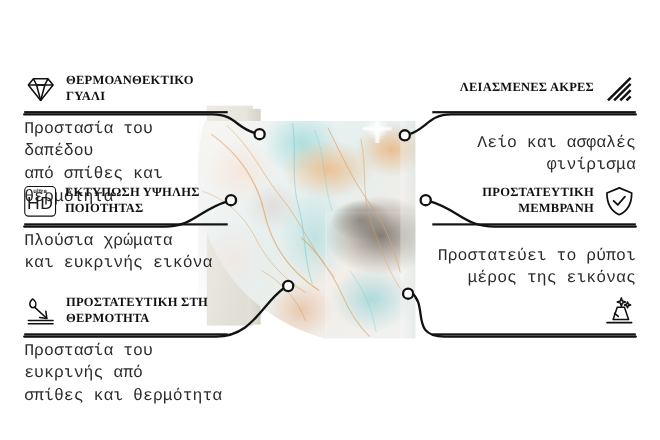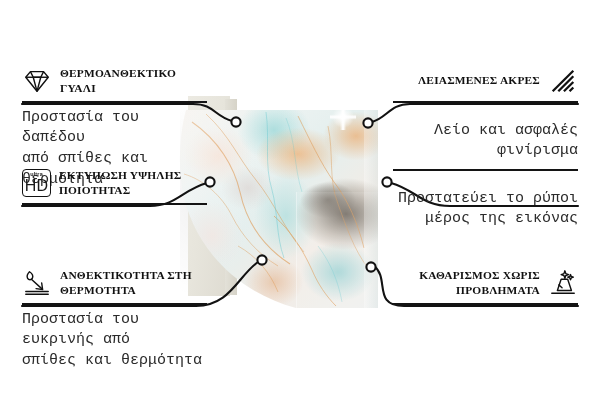--- a/index.html
+++ b/index.html
@@ -198,34 +198,36 @@
   <div class="feat left" id="f-print">
     <div class="head">
       <div class="icon hd">
         <span class="u">ultra</span>
         <span class="h">HD</span>
       </div>
       <div class="title">ΕΚΤΥΠΩΣΗ ΥΨΗΛΗΣ
 ΠΟΙΟΤΗΤΑΣ</div>
     </div>
     <div class="rule"></div>
+    <div class="desc">Πλούσια χρώματα
+και ευκρινής εικόνα</div>
   </div>
 
   <div class="feat left" id="f-heatres">
     <div class="head">
       <svg class="icon" viewBox="0 0 32 32">
         <g fill="none" stroke="#111" stroke-width="1.5" stroke-linecap="round" stroke-linejoin="round">
           <path d="M8 4 C11 6 12 9 11 11 C10 13 7 13 6 11 C5 9 6 6 8 4 Z"></path>
           <path d="M10 12 L21 22"></path>
           <path d="M15 22 L22 23 L21 16"></path>
           <path d="M4 25 L28 25"></path>
           <path d="M4 28 L28 28"></path>
         </g>
       </svg>
-      <div class="title">ΑΝΘΕΚΤΙΚΟΤΗΤΑ
+      <div class="title">ΠΡΟΣΤΑΤΕΥΤΙΚΗ
 ΣΤΗ ΘΕΡΜΟΤΗΤΑ</div>
     </div>
     <div class="rule"></div>
     <div class="desc">Προστασία του ευκρινής από
 σπίθες και θερμότητα</div>
   </div>
 
   <div class="feat right" id="f-edges">
     <div class="head">
       <div class="title">ΛΕΙΑΣΜΕΝΕΣ
@@ -237,29 +239,37 @@
           <path d="M17 27 L27 17"></path>
           <path d="M23 27 L27 23"></path>
         </g>
       </svg>
     </div>
     <div class="rule"></div>
     <div class="desc">Λείο και ασφαλές φινίρισμα</div>
   </div>
 
   <div class="feat right" id="f-membrane">
+    <div class="head">
+      <div class="title">ΠΡΟΣΤΑΤΕΥΤΙΚΗ
+ΜΕΜΒΡΑΝΗ</div>
+      <svg class="icon" viewBox="0 0 32 32">
+        <g fill="none" stroke="#111" stroke-width="1.7" stroke-linecap="round" stroke-linejoin="round">
+          <path d="M16 3 L28 8 C28 19 23 26 16 29 C9 26 4 19 4 8 Z"></path>
+          <path d="M10.5 15.5 L14.5 19.5 L21.5 11.5"></path>
+        </g>
+      </svg>
+    </div>
     <div class="rule"></div>
     <div class="desc">Προστατεύει το ρύποι
 μέρος της εικόνας</div>
   </div>
 
   <div class="feat right" id="f-cleaning">
     <div class="head">
-      <div class="title">ΚΑΘΑΡΙΣΜΟΣ ΧΩΡΙΣ
-ΠΡΟΒΛΗΜΑΤΑ</div>
       <svg class="icon" viewBox="0 0 32 32">
         <g fill="none" stroke="#111" stroke-width="1.5" stroke-linecap="round" stroke-linejoin="round">
           <path d="M10 24 L14 12 L21 12 L25 24 Z"></path>
           <path d="M4 27 L28 27"></path>
           <path d="M11.5 18 L15 21"></path>
           <path d="M18 3 L19 6 L22 7 L19 8 L18 11 L17 8 L14 7 L17 6 Z"></path>
           <path d="M24 7 L24.8 9 L27 9.8 L24.8 10.6 L24 12.6 L23.2 10.6 L21 9.8 L23.2 9 Z"></path>
         </g>
       </svg>
     </div>

